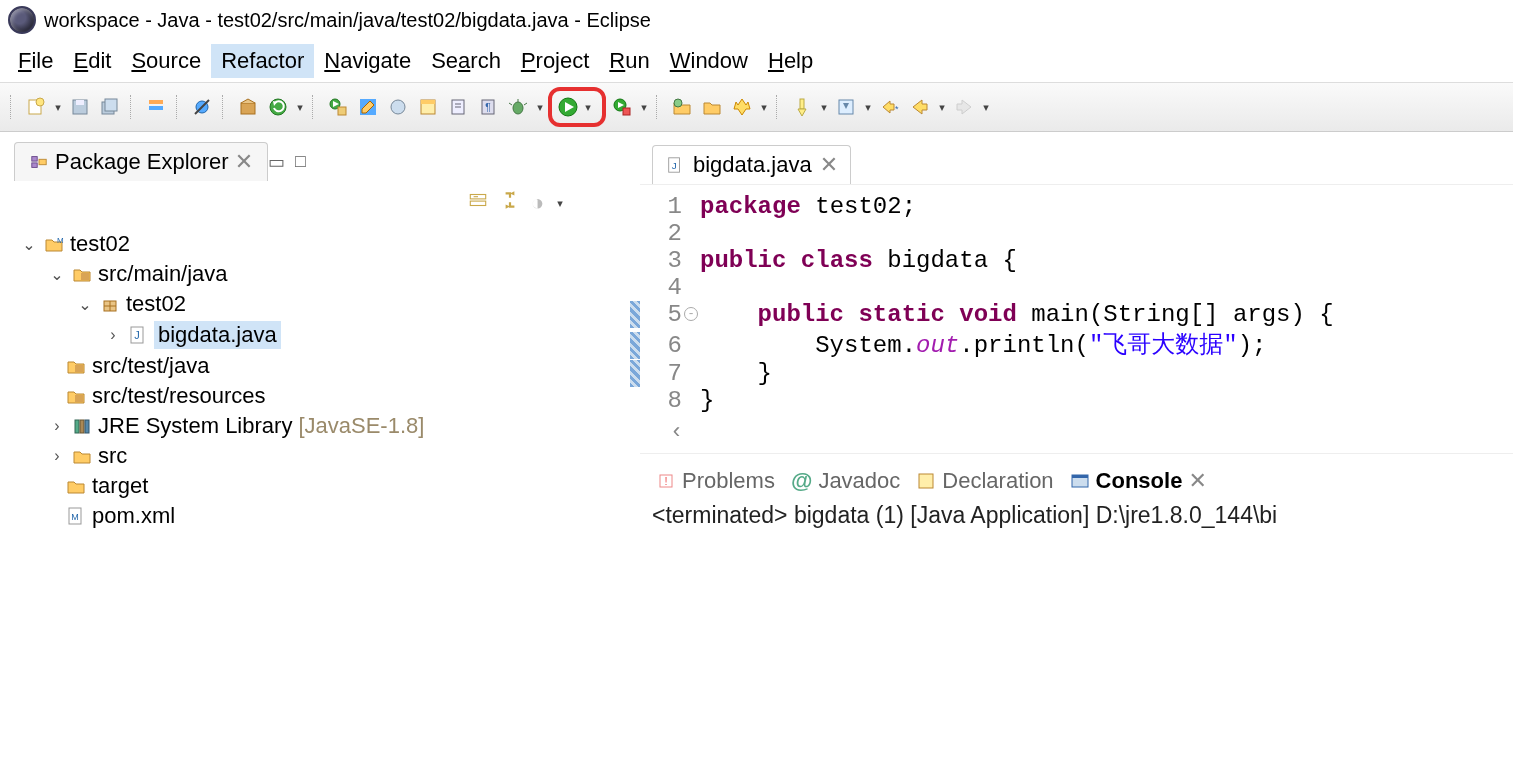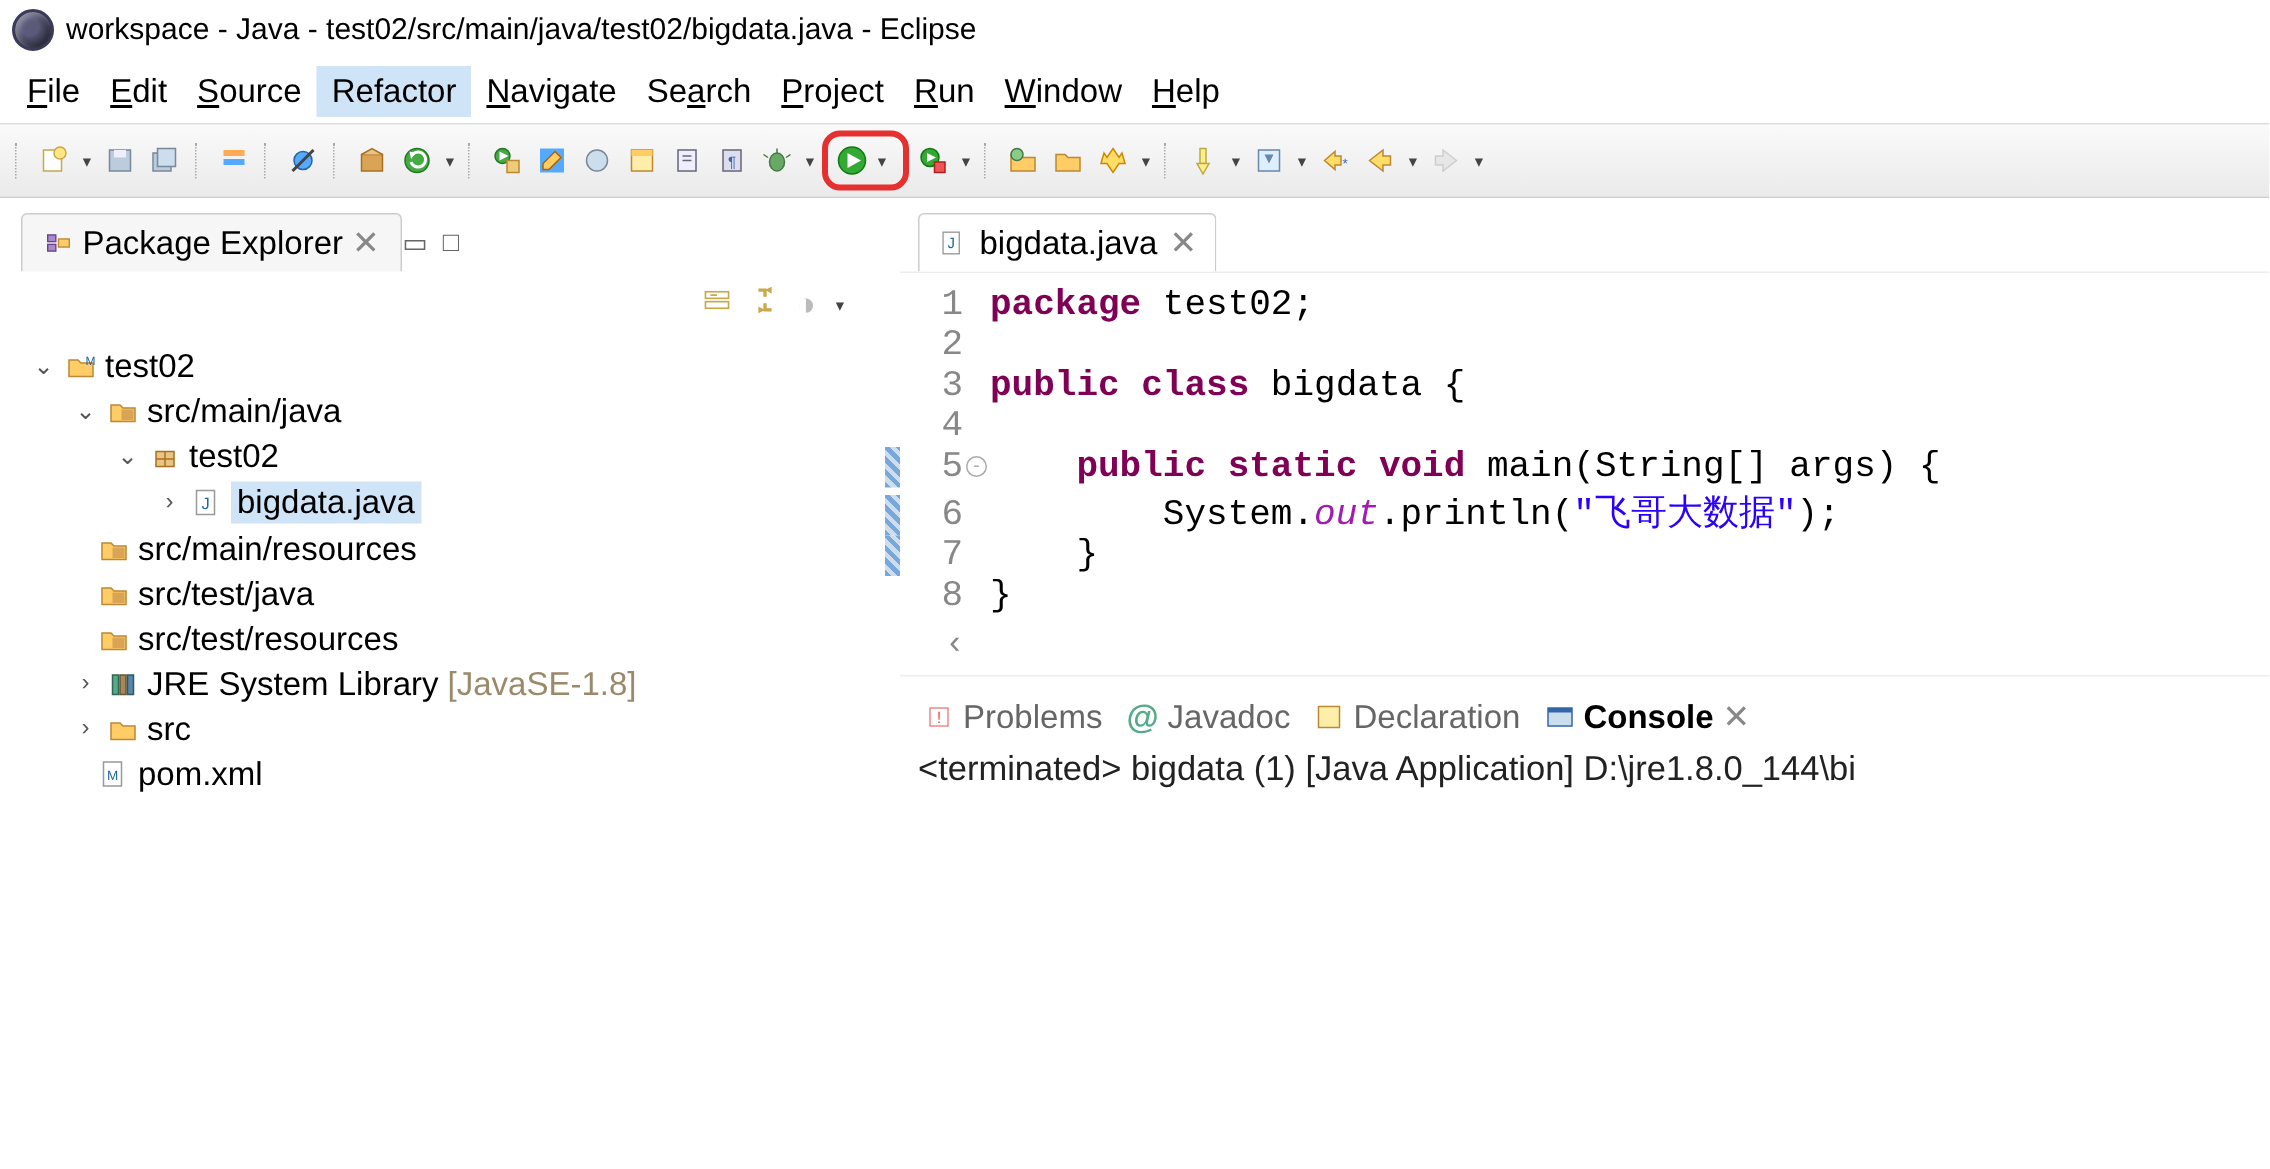--- a/index.html
+++ b/index.html
@@ -9,21 +9,21 @@
   .menubar { display: flex; padding: 4px 8px; gap: 0; font-size: 22px; }
   .menu-item { padding: 4px 10px; cursor: default; }
   .menu-item.sel { background: #d0e4f7; }
   .menu-item .u { text-decoration: underline; }
   .toolbar { display: flex; align-items: center; padding: 4px 6px; border-top: 1px solid #ddd; border-bottom: 1px solid #ccc; background: linear-gradient(#fafafa,#eaeaea); gap: 2px; }
   .tbtn { width: 28px; height: 28px; display: inline-flex; align-items: center; justify-content: center; position: relative; }
   .tbtn svg { width: 20px; height: 20px; }
   .tdrop { width: 12px; height: 28px; display: inline-flex; align-items: center; justify-content: center; font-size: 11px; color: #444; }
   .tsep { width: 6px; height: 24px; border-left: 1px dotted #aaa; margin: 0 4px; }
   .run-hilite { border: 4px solid #e63030; border-radius: 12px; padding: 2px 8px 2px 2px; display: inline-flex; align-items: center; }
-  .main { display: flex; align-items: flex-start; padding-top: 10px; }
+  .main { display: flex; align-items: flex-end; padding-top: 10px; gap: 40px; }
   .explorer { width: 600px; padding-left: 14px; }
   .view-tab { display: inline-flex; align-items: center; background: #f6f6f6; border: 1px solid #ccc; border-bottom: none; padding: 6px 14px; font-size: 22px; gap: 6px; border-radius: 4px 4px 0 0; }
   .view-ctrls { float: right; margin-right: 20px; font-size: 18px; color: #666; display: flex; gap: 10px; }
   .explorer-tools { text-align: right; padding: 8px 34px 8px 0; font-size: 22px; color: #555; display:flex; justify-content:flex-end; gap:10px; align-items:center;}
   .tree { padding: 4px 0 0 6px; font-size: 22px; }
   .tnode { display: flex; align-items: center; gap: 6px; padding: 2px 0; white-space: nowrap; }
   .tw { display:inline-block; width:18px; text-align:center; color:#555; font-size:16px; }
   .ticon { width: 20px; height: 20px; display: inline-flex; align-items:center; justify-content:center; }
   .sel-file { background: #d0e4f7; padding: 1px 4px; }
   .lib-tag { color: #9a8a6a; }
@@ -314,29 +314,20 @@
           </span>
           <span class="sel-file">bigdata.java</span>
         </div>
       <div class="tnode" style="padding-left:46px">
           <span class="ticon">
             <svg viewBox="0 0 20 20" width="20" height="20">
               <path d="M2 6h6l2 2h8v9H2z" fill="#fc6" stroke="#b83"></path>
               <rect x="9" y="9" width="8" height="7" fill="#d9a455"></rect>
             </svg>
           </span>
-          <span>src/main/resources</span>
-        </div>
-      <div class="tnode" style="padding-left:46px">
-          <span class="ticon">
-            <svg viewBox="0 0 20 20" width="20" height="20">
-              <path d="M2 6h6l2 2h8v9H2z" fill="#fc6" stroke="#b83"></path>
-              <rect x="9" y="9" width="8" height="7" fill="#d9a455"></rect>
-            </svg>
-          </span>
           <span>src/test/java</span>
         </div>
       <div class="tnode" style="padding-left:46px">
           <span class="ticon">
             <svg viewBox="0 0 20 20" width="20" height="20">
               <path d="M2 6h6l2 2h8v9H2z" fill="#fc6" stroke="#b83"></path>
               <rect x="9" y="9" width="8" height="7" fill="#d9a455"></rect>
             </svg>
           </span>
           <span>src/test/resources</span>
@@ -354,20 +345,28 @@
           <span class="lib-tag">[JavaSE-1.8]</span>
         </div>
       <div class="tnode" style="padding-left:28px">
           <span class="tw">›</span>
           <span class="ticon">
             <svg viewBox="0 0 20 20" width="20" height="20">
               <path d="M2 6h6l2 2h8v9H2z" fill="#fc6" stroke="#b83"></path>
             </svg>
           </span>
           <span>src</span>
+        </div>
+      <div class="tnode" style="padding-left:46px">
+          <span class="ticon">
+            <svg viewBox="0 0 20 20" width="20" height="20">
+              <path d="M2 6h6l2 2h8v9H2z" fill="#fc6" stroke="#b83"></path>
+            </svg>
+          </span>
+          <span>target</span>
         </div>
       <div class="tnode" style="padding-left:46px">
           <span class="ticon">
             <svg viewBox="0 0 20 20" width="20" height="20">
               <rect x="3" y="2" width="12" height="16" fill="#fff" stroke="#999"></rect>
               <text x="9" y="14" font-size="9" text-anchor="middle" fill="#26a">M</text>
             </svg>
           </span>
           <span>pom.xml</span>
         </div>

